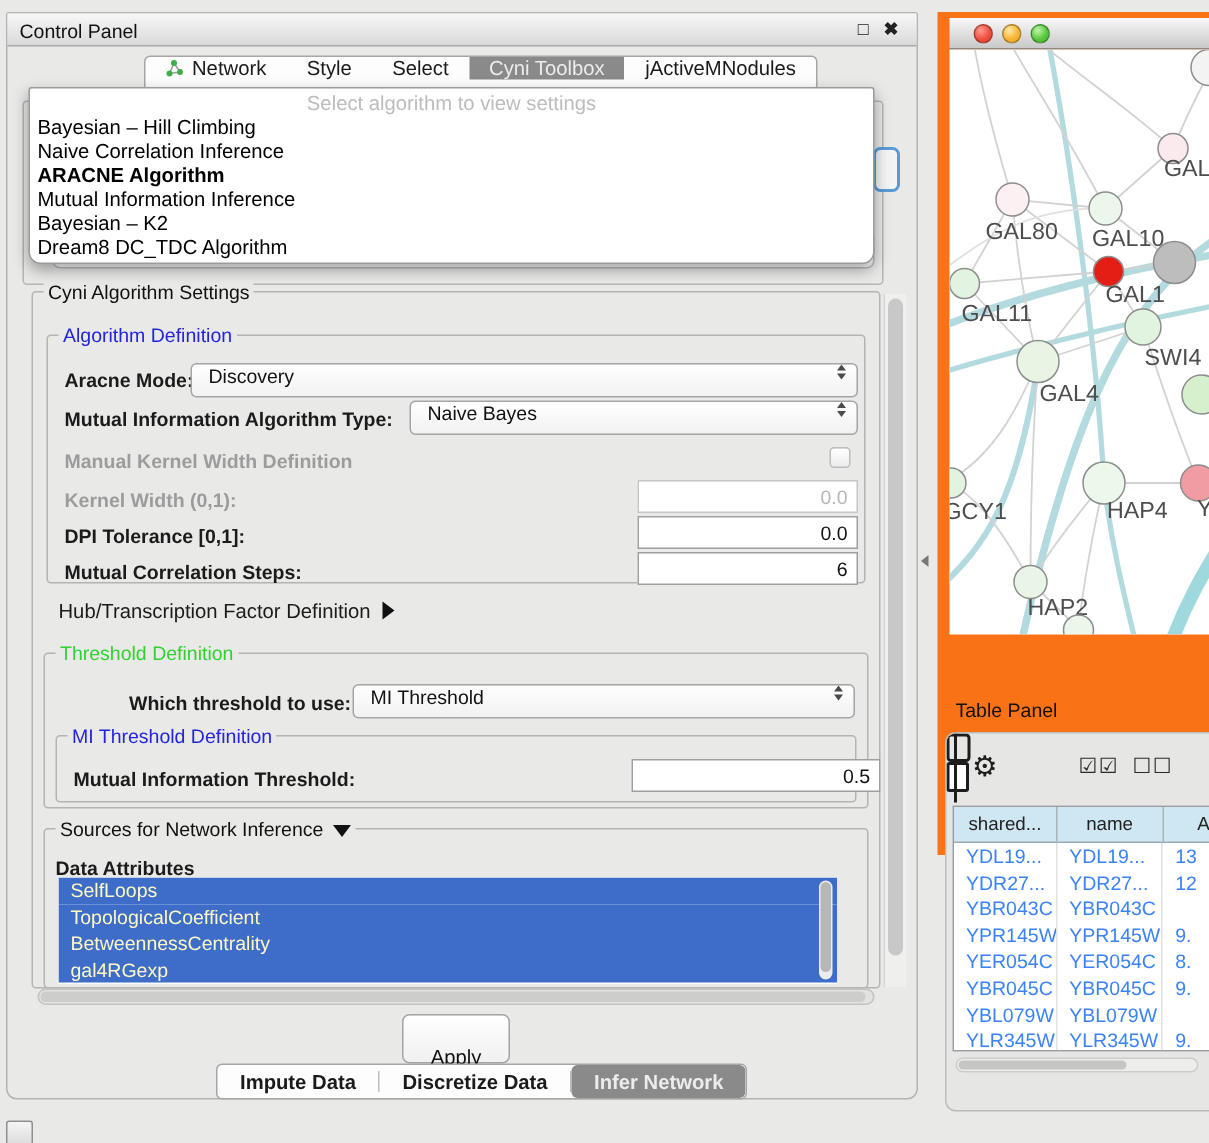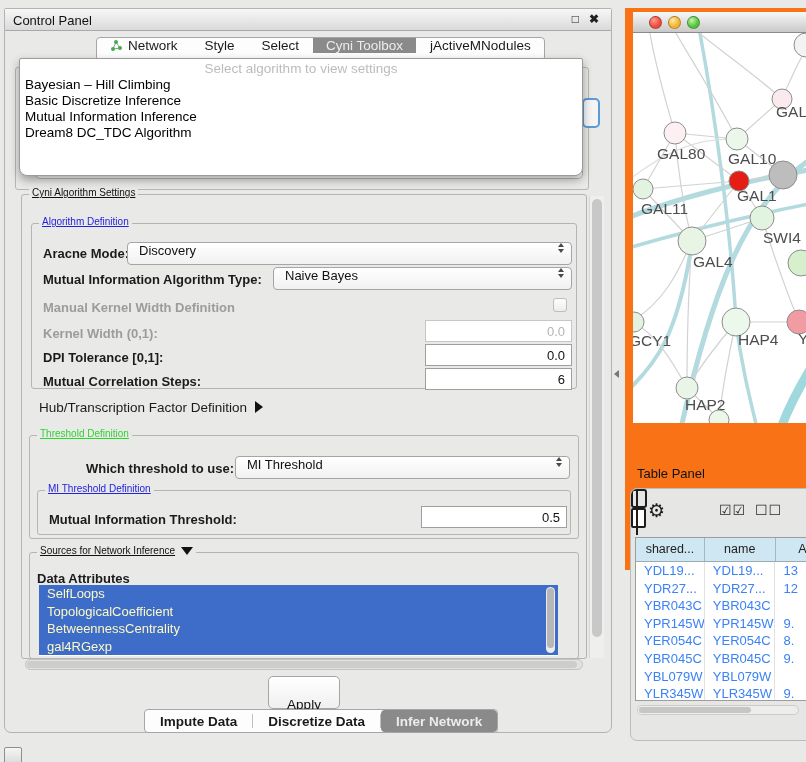--- a/index.html
+++ b/index.html
@@ -28,21 +28,21 @@
   .popup .ph{font-size:13.5px;color:#bcbcbc;text-align:center;padding-top:2px;height:16px;}
   .popup .item{font-size:13.5px;color:#000;padding-left:5px;height:16px;line-height:16px;white-space:nowrap;}
   .popup .item.bold{font-weight:bold;}
   
   .ghost-group{position:absolute;left:10px;top:58px;width:572px;height:121px;border:1px solid #b6b6b6;border-radius:3px;z-index:1;}
   .ghost-combo{position:absolute;left:30px;top:144px;width:548px;height:26px;background:#fdfdfd;border:1px solid #bdbdbd;
     border-radius:5px;font-size:13px;color:#bdbdbd;line-height:26px;padding-left:12px;box-sizing:border-box;z-index:2;}
   .ghost-btn{position:absolute;left:577px;top:89px;width:14px;height:26px;border:2px solid #5b9bd5;border-radius:5px;background:#f4f4f4;z-index:2;}
   
   .group{position:absolute;border:1px solid #b4b4b2;border-radius:3px;box-sizing:border-box;}
-  .legend{position:absolute;font-size:10px;background:#e9e9e7;padding:0 3px;white-space:nowrap;z-index:5;text-decoration:underline;}
+  .legend{position:absolute;font-size:13px;background:#e9e9e7;padding:0 3px;white-space:nowrap;z-index:5;}
   .legend.blue{color:#2323dd;}
   .legend.green{color:#2fd32f;}
   .flbl{position:absolute;font-size:13px;font-weight:bold;color:#1b1b1b;white-space:nowrap;z-index:4;}
   .flbl.dis{color:#9c9c9c;}
   .plain{font-weight:normal;font-size:13.5px;}
   .tfield{position:absolute;background:#fff;border:1px solid #9f9f9f;font-size:13px;color:#111;
     text-align:right;padding:3px 6px 0 0;box-sizing:border-box;z-index:4;}
   .tfield.dis{border-color:#c6c6c6;color:#b5b5b5;}
   .combo{position:absolute;background:linear-gradient(#ffffff,#f1f1f1);border:1px solid #a5a5a5;border-radius:4px;
     font-size:13px;color:#111;display:flex;box-sizing:border-box;z-index:4;}
@@ -150,22 +150,24 @@
       </div>
     </div>
 
   <div class="ghost-group"></div>
   <div class="ghost-combo">galFiltered.sif default node</div>
   <div class="ghost-btn"></div>
 
   <div class="popup" id="algo-popup">
     <div class="ph">Select algorithm to view settings</div>
   <div class="item">Bayesian – Hill Climbing</div>
-      <div class="item">Basic Discretize Inference</div>
+      <div class="item">Naive Correlation Inference</div>
+      <div class="item bold">ARACNE Algorithm</div>
       <div class="item">Mutual Information Inference</div>
+      <div class="item">Bayesian – K2</div>
       <div class="item">Dream8 DC_TDC Algorithm</div>
     </div>
 
   <span class="legend" style="left:24px;top:178px;color:#111;">Cyni Algorithm Settings</span>
   <div class="group" style="left:16px;top:185px;width:566px;height:465px;"></div>
   <div class="vscrollbar">
       <div class="thumb"></div>
     </div>
 
   <span class="legend blue" style="left:34px;top:207px;">Algorithm Definition</span>
@@ -212,21 +214,21 @@
     <span class="stepper">
         <i class="tri-up"></i>
         <i class="tri-dn"></i>
       </span>
   </div>
 
   <span class="legend blue" style="left:40px;top:474px;">MI Threshold Definition</span>
   <div class="group" style="left:32px;top:481px;width:534px;height:45px;"></div>
 
   <span class="flbl" style="left:44px;top:503px;">Mutual Information Threshold:</span>
-  <div class="tfield" style="left:416px;top:497px;width:146px;height:22px;">0.5</div>
+  <div class="tfield" style="left:416px;top:497px;width:166px;height:22px;">0.5</div>
 
   <span class="legend" style="left:32px;top:536px;color:#111;"><span>Sources for Network Inference</span><i class="tri-down-lbl"></i></span>
   <div class="group" style="left:24px;top:543px;width:550px;height:107px;"></div>
 
   <span class="flbl" style="left:32px;top:562px;">Data Attributes</span>
   <div class="attr-list" id="attr-list">
 
   <div class="attr-item">SelfLoops</div>
       <div class="attr-item">TopologicalCoefficient</div>
       <div class="attr-item">BetweennessCentrality</div>

